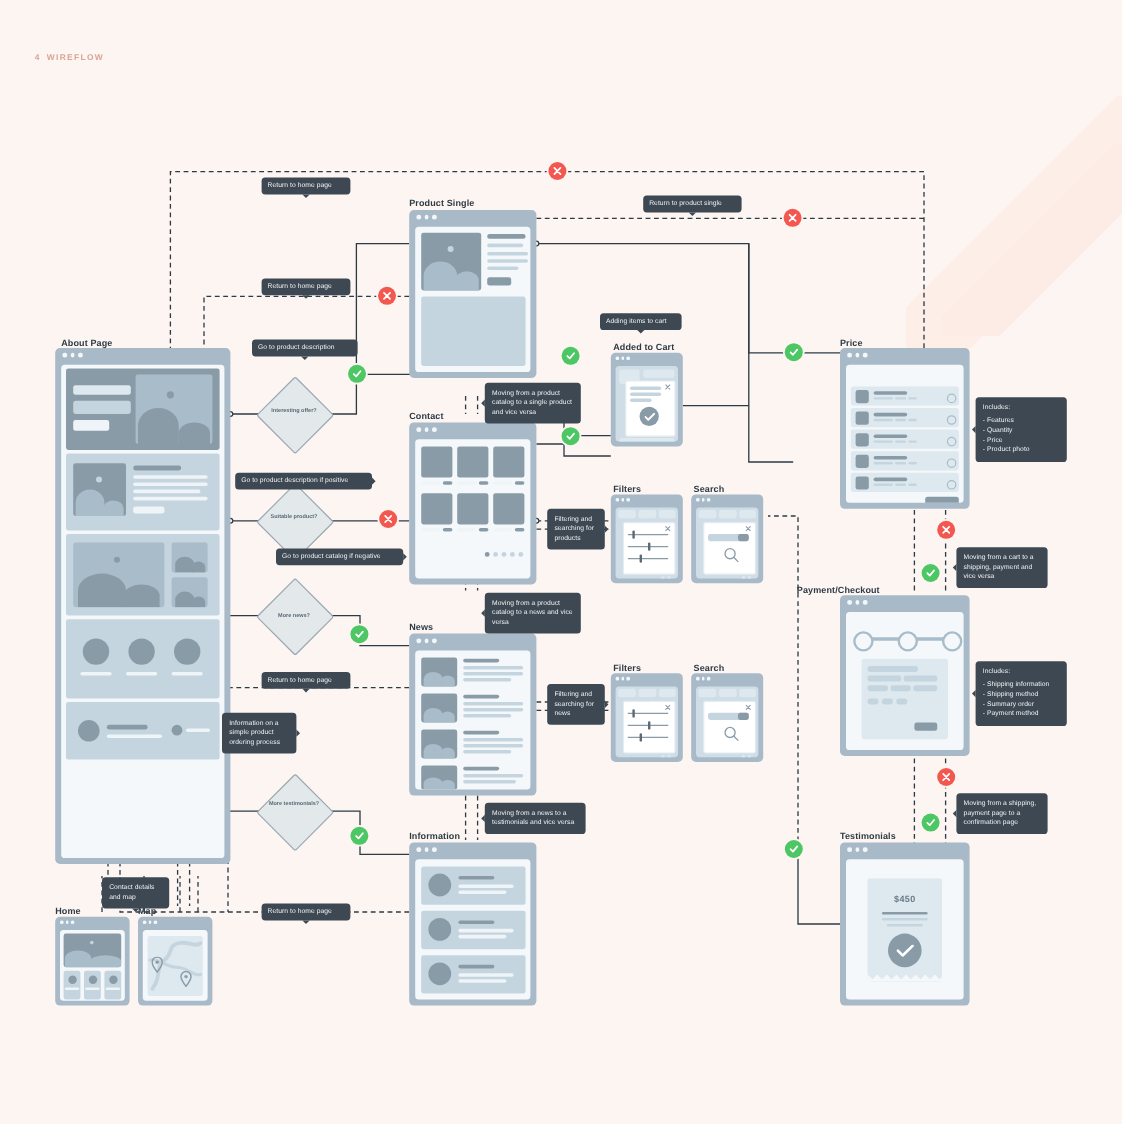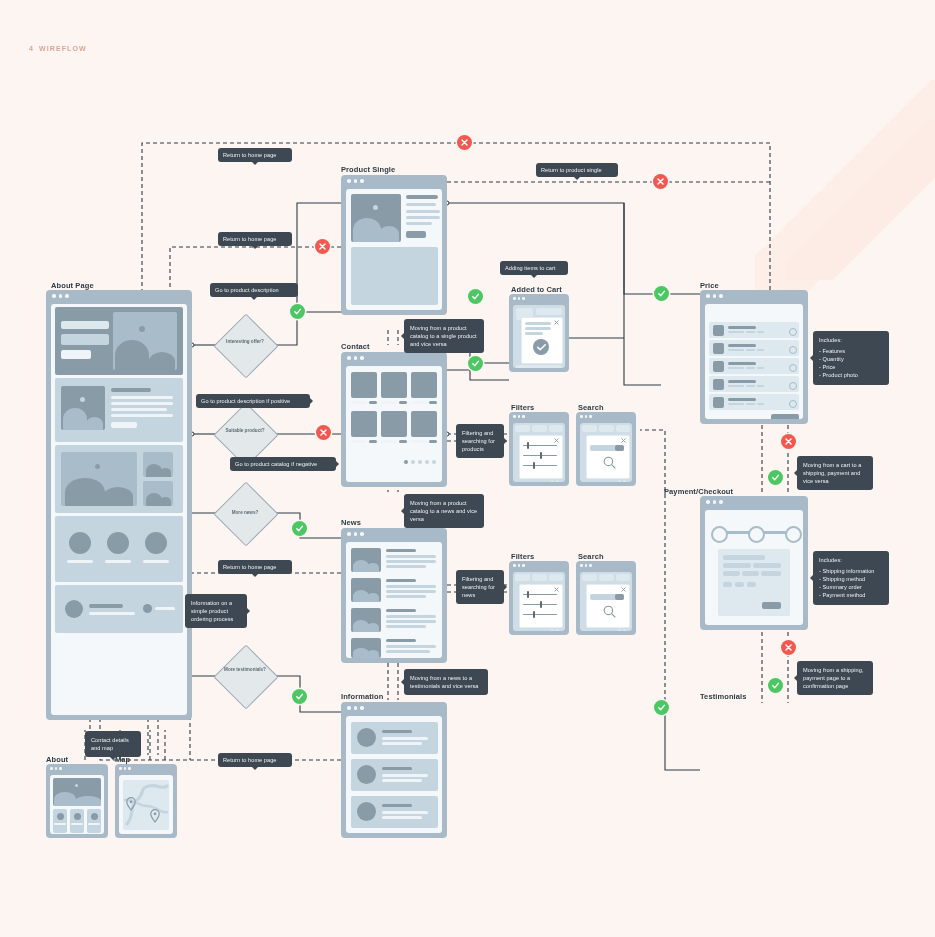--- a/index.html
+++ b/index.html
@@ -222,21 +222,21 @@
 
       <div class="blk g3" style="left:4px;top:281px;width:128px;height:48px"></div>
       <div class="blk" style="left:14px;top:296px;width:18px;height:18px;border-radius:50%;background:#8a9ba8"></div>
       <div class="blk g1" style="left:38px;top:300px;width:34px;height:4px"></div>
       <div class="blk g5" style="left:38px;top:308px;width:46px;height:3px"></div>
       <div class="blk" style="left:92px;top:300px;width:9px;height:9px;border-radius:50%;background:#8a9ba8"></div>
       <div class="blk g5" style="left:104px;top:303px;width:20px;height:3px"></div>
     </div>
   </div>
 
-  <div class="caption" style="left:46px;top:755px">About</div>
+  <div class="caption" style="left:46px;top:755px">Home</div>
   <div class="screen" style="left:46px;top:764px;width:62px;height:74px">
     <div class="bar" style="height:9px;padding-left:4px;gap:2px">
       <span class="dot" style="width:2.5px;height:2.5px"></span>
       <span class="dot" style="width:2.5px;height:2.5px"></span>
       <span class="dot" style="width:2.5px;height:2.5px"></span>
     </div>
     <div class="body" style="left:4px;right:4px;top:11px;bottom:4px">
       <div class="imgph" style="left:3px;top:3px;width:48px;height:28px;background:#8a9ba8">
         <div class="sun" style="left:22px;top:6px;width:3px;height:3px;background:#c5d5df"></div>
         <div class="hill" style="left:1px;width:22px;height:14px;background:#a9bcc9"></div>
@@ -615,20 +615,42 @@
       <div class="blk g3" style="left:37px;top:61px;width:17px;height:5px"></div>
       <div class="blk g3" style="left:56px;top:61px;width:20px;height:5px"></div>
       <div class="blk g3" style="left:18px;top:72px;width:9px;height:5px"></div>
       <div class="blk g3" style="left:30px;top:72px;width:9px;height:5px"></div>
       <div class="blk g3" style="left:42px;top:72px;width:9px;height:5px"></div>
       <div class="blk g1" style="left:57px;top:92px;width:19px;height:7px"></div>
     </div>
   </div>
 
   <div class="caption" style="left:700px;top:692px">Testimonials</div>
+  <div class="screen" style="left:700px;top:702px;width:108px;height:136px">
+    <div class="bar">
+      <span class="dot"></span>
+      <span class="dot"></span>
+      <span class="dot"></span>
+    </div>
+    <div class="body">
+      <div class="blk g4" style="left:18px;top:16px;width:62px;height:86px"></div>
+      <div style="position:absolute;left:32px;top:29px;width:34px;text-align:center;font-size:7.5px;
+                  color:#6b7d8a;font-weight:700;letter-spacing:.3px">$450</div>
+      <div class="blk g1" style="left:30px;top:44px;width:38px;height:1.8px"></div>
+      <div class="blk g3" style="left:30px;top:49px;width:38px;height:1.8px"></div>
+      <div class="blk g3" style="left:34px;top:54px;width:30px;height:1.8px"></div>
+      <div class="blk" style="left:35px;top:62px;width:28px;height:28px;border-radius:50%;background:#8a9ba8"></div>
+      <svg style="position:absolute;left:42px;top:71px;width:15px;height:11px">
+        <path d="M1.2 5.2 L5.2 9.2 L13.5 1.2" stroke="#ffffff" stroke-width="2.2" fill="none" stroke-linecap="round" stroke-linejoin="round"></path>
+      </svg>
+      <svg style="position:absolute;left:18px;top:96px;width:62px;height:6px">
+        <path d="M0 0 L4 4 L8 0 L12 4 L16 0 L20 4 L24 0 L28 4 L32 0 L36 4 L40 0 L44 4 L48 0 L52 4 L56 0 L60 4 L62 2 L62 6 L0 6 Z" fill="#f4f8fb"></path>
+      </svg>
+    </div>
+  </div>
 
   <div class="diamond" style="left:223px;top:323px"></div>
   <div class="diamond-label" style="left:218px;top:339px">Interesting offer?</div>
 
   <div class="diamond" style="left:223px;top:412px"></div>
   <div class="diamond-label" style="left:218px;top:428px">Suitable product?</div>
 
   <div class="diamond" style="left:223px;top:491px"></div>
   <div class="diamond-label" style="left:218px;top:510px">More news?</div>
 

